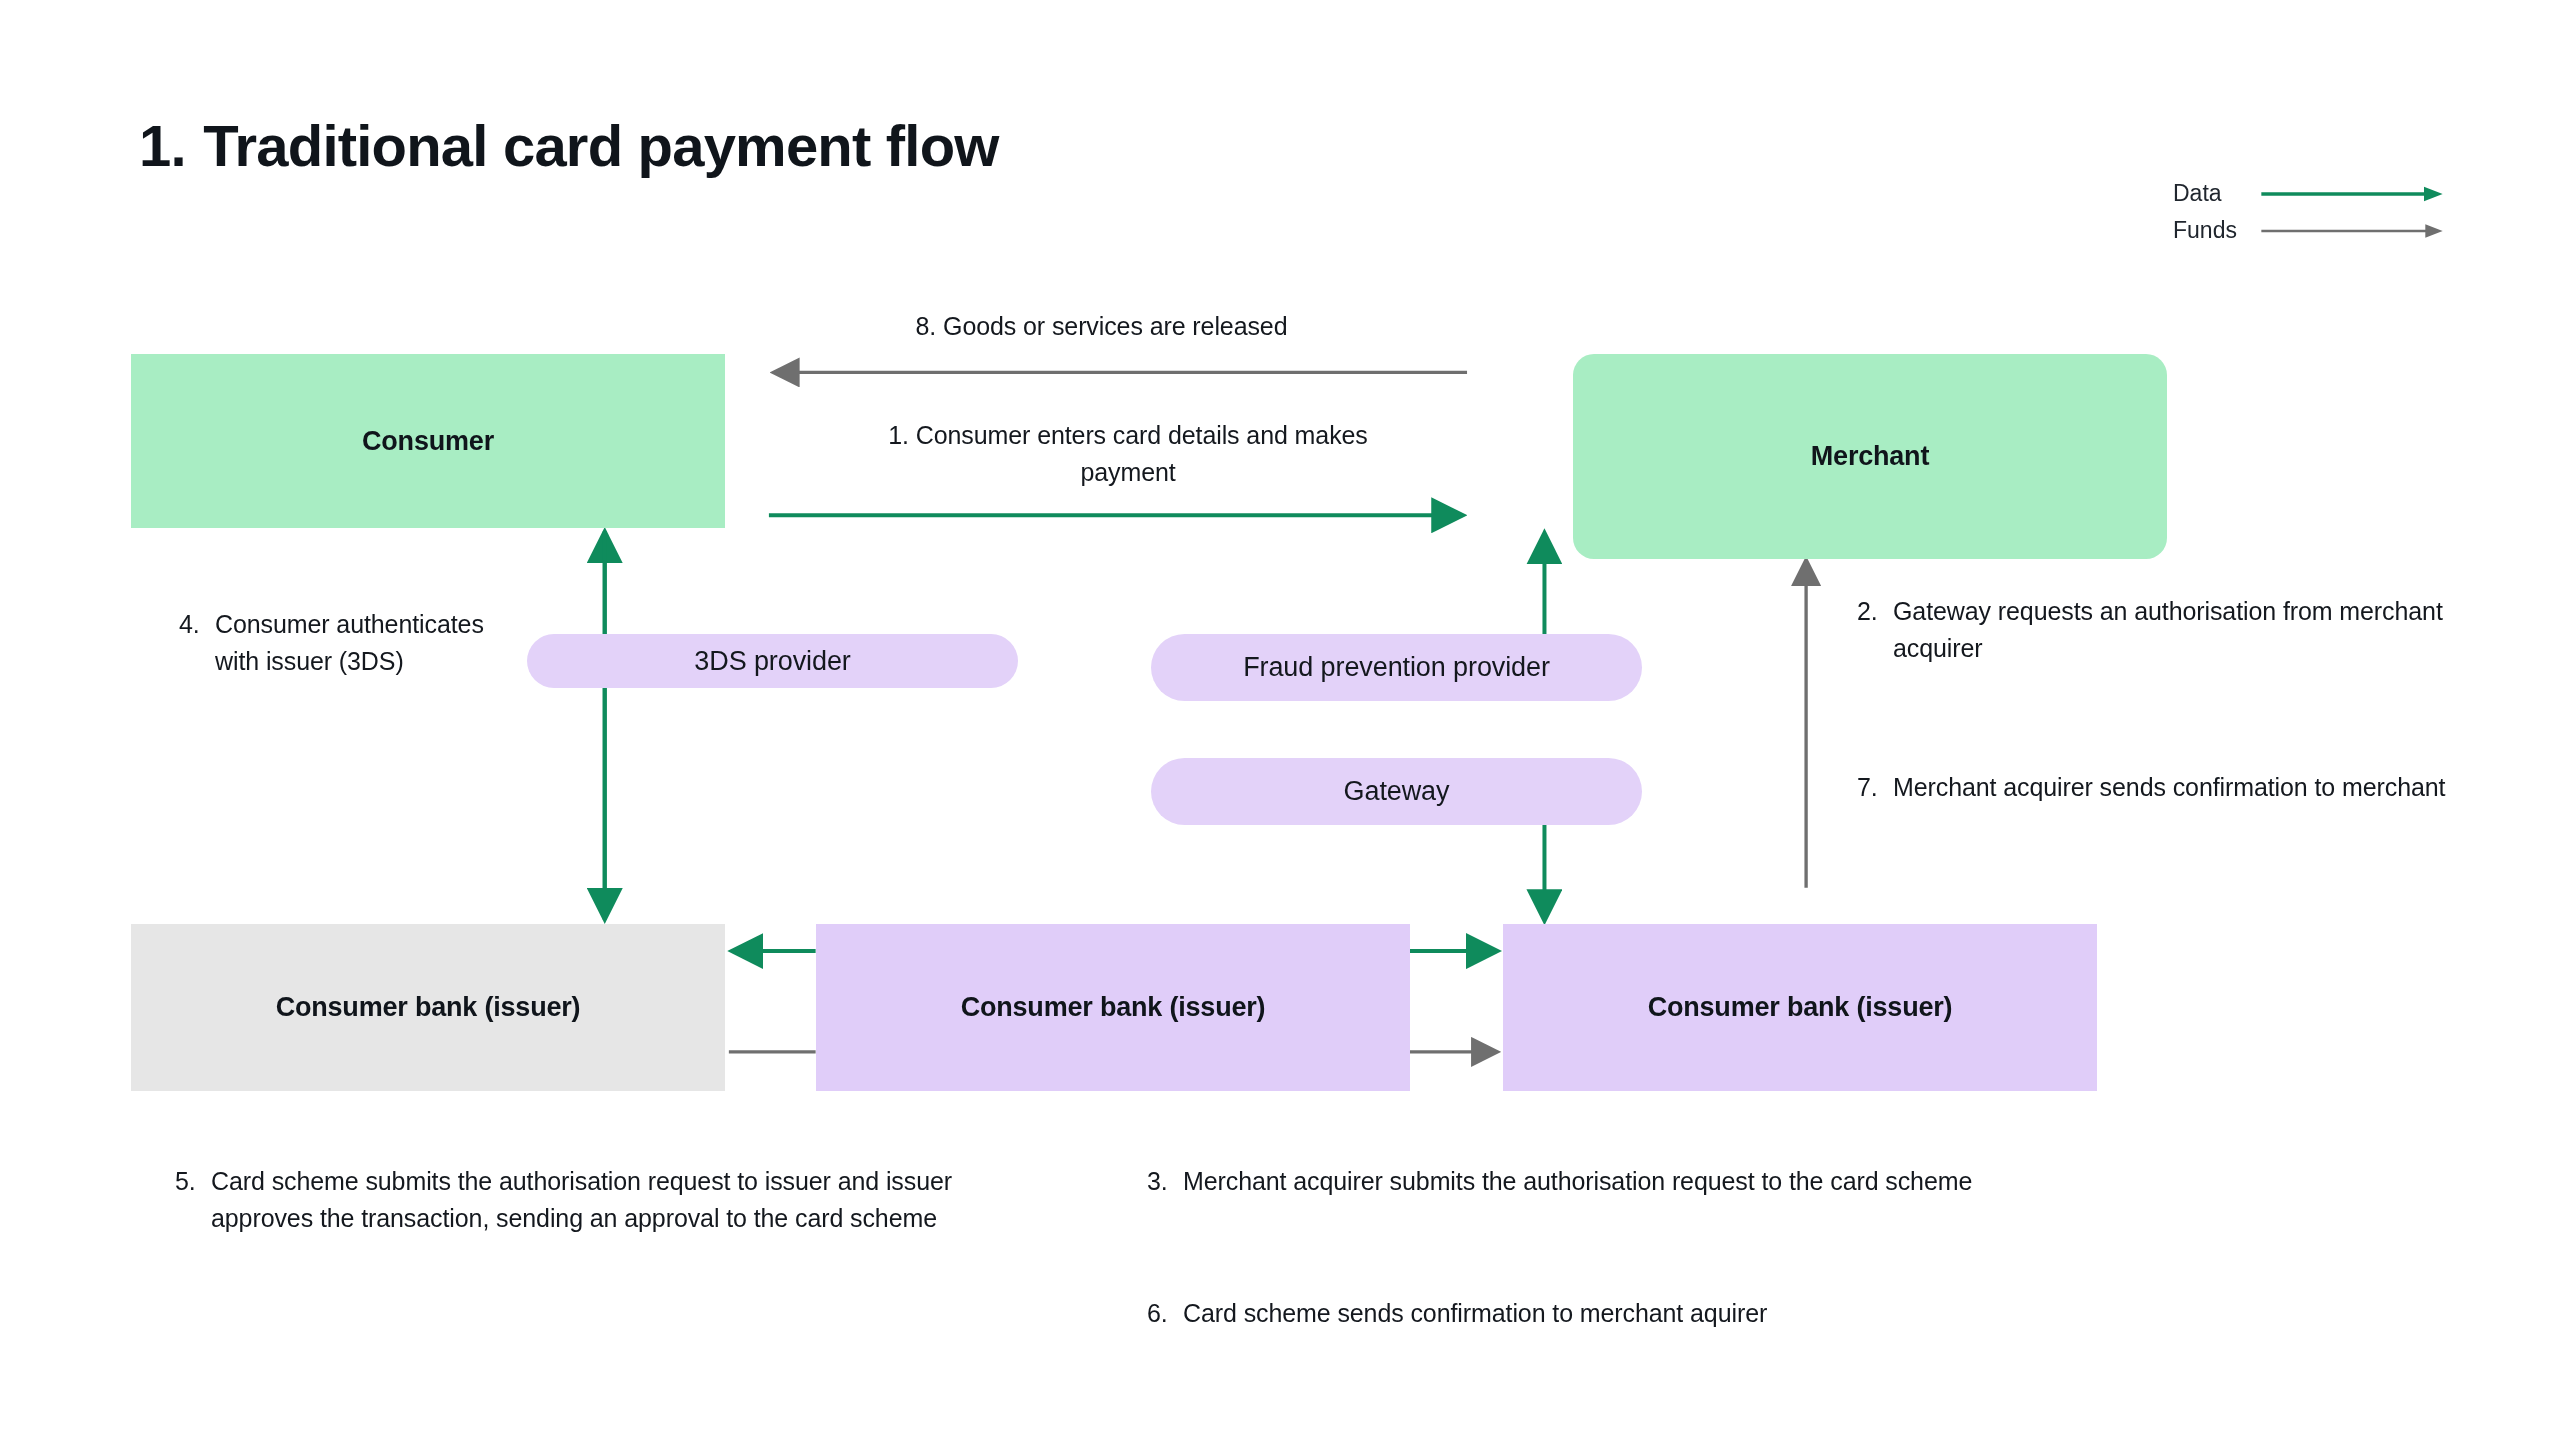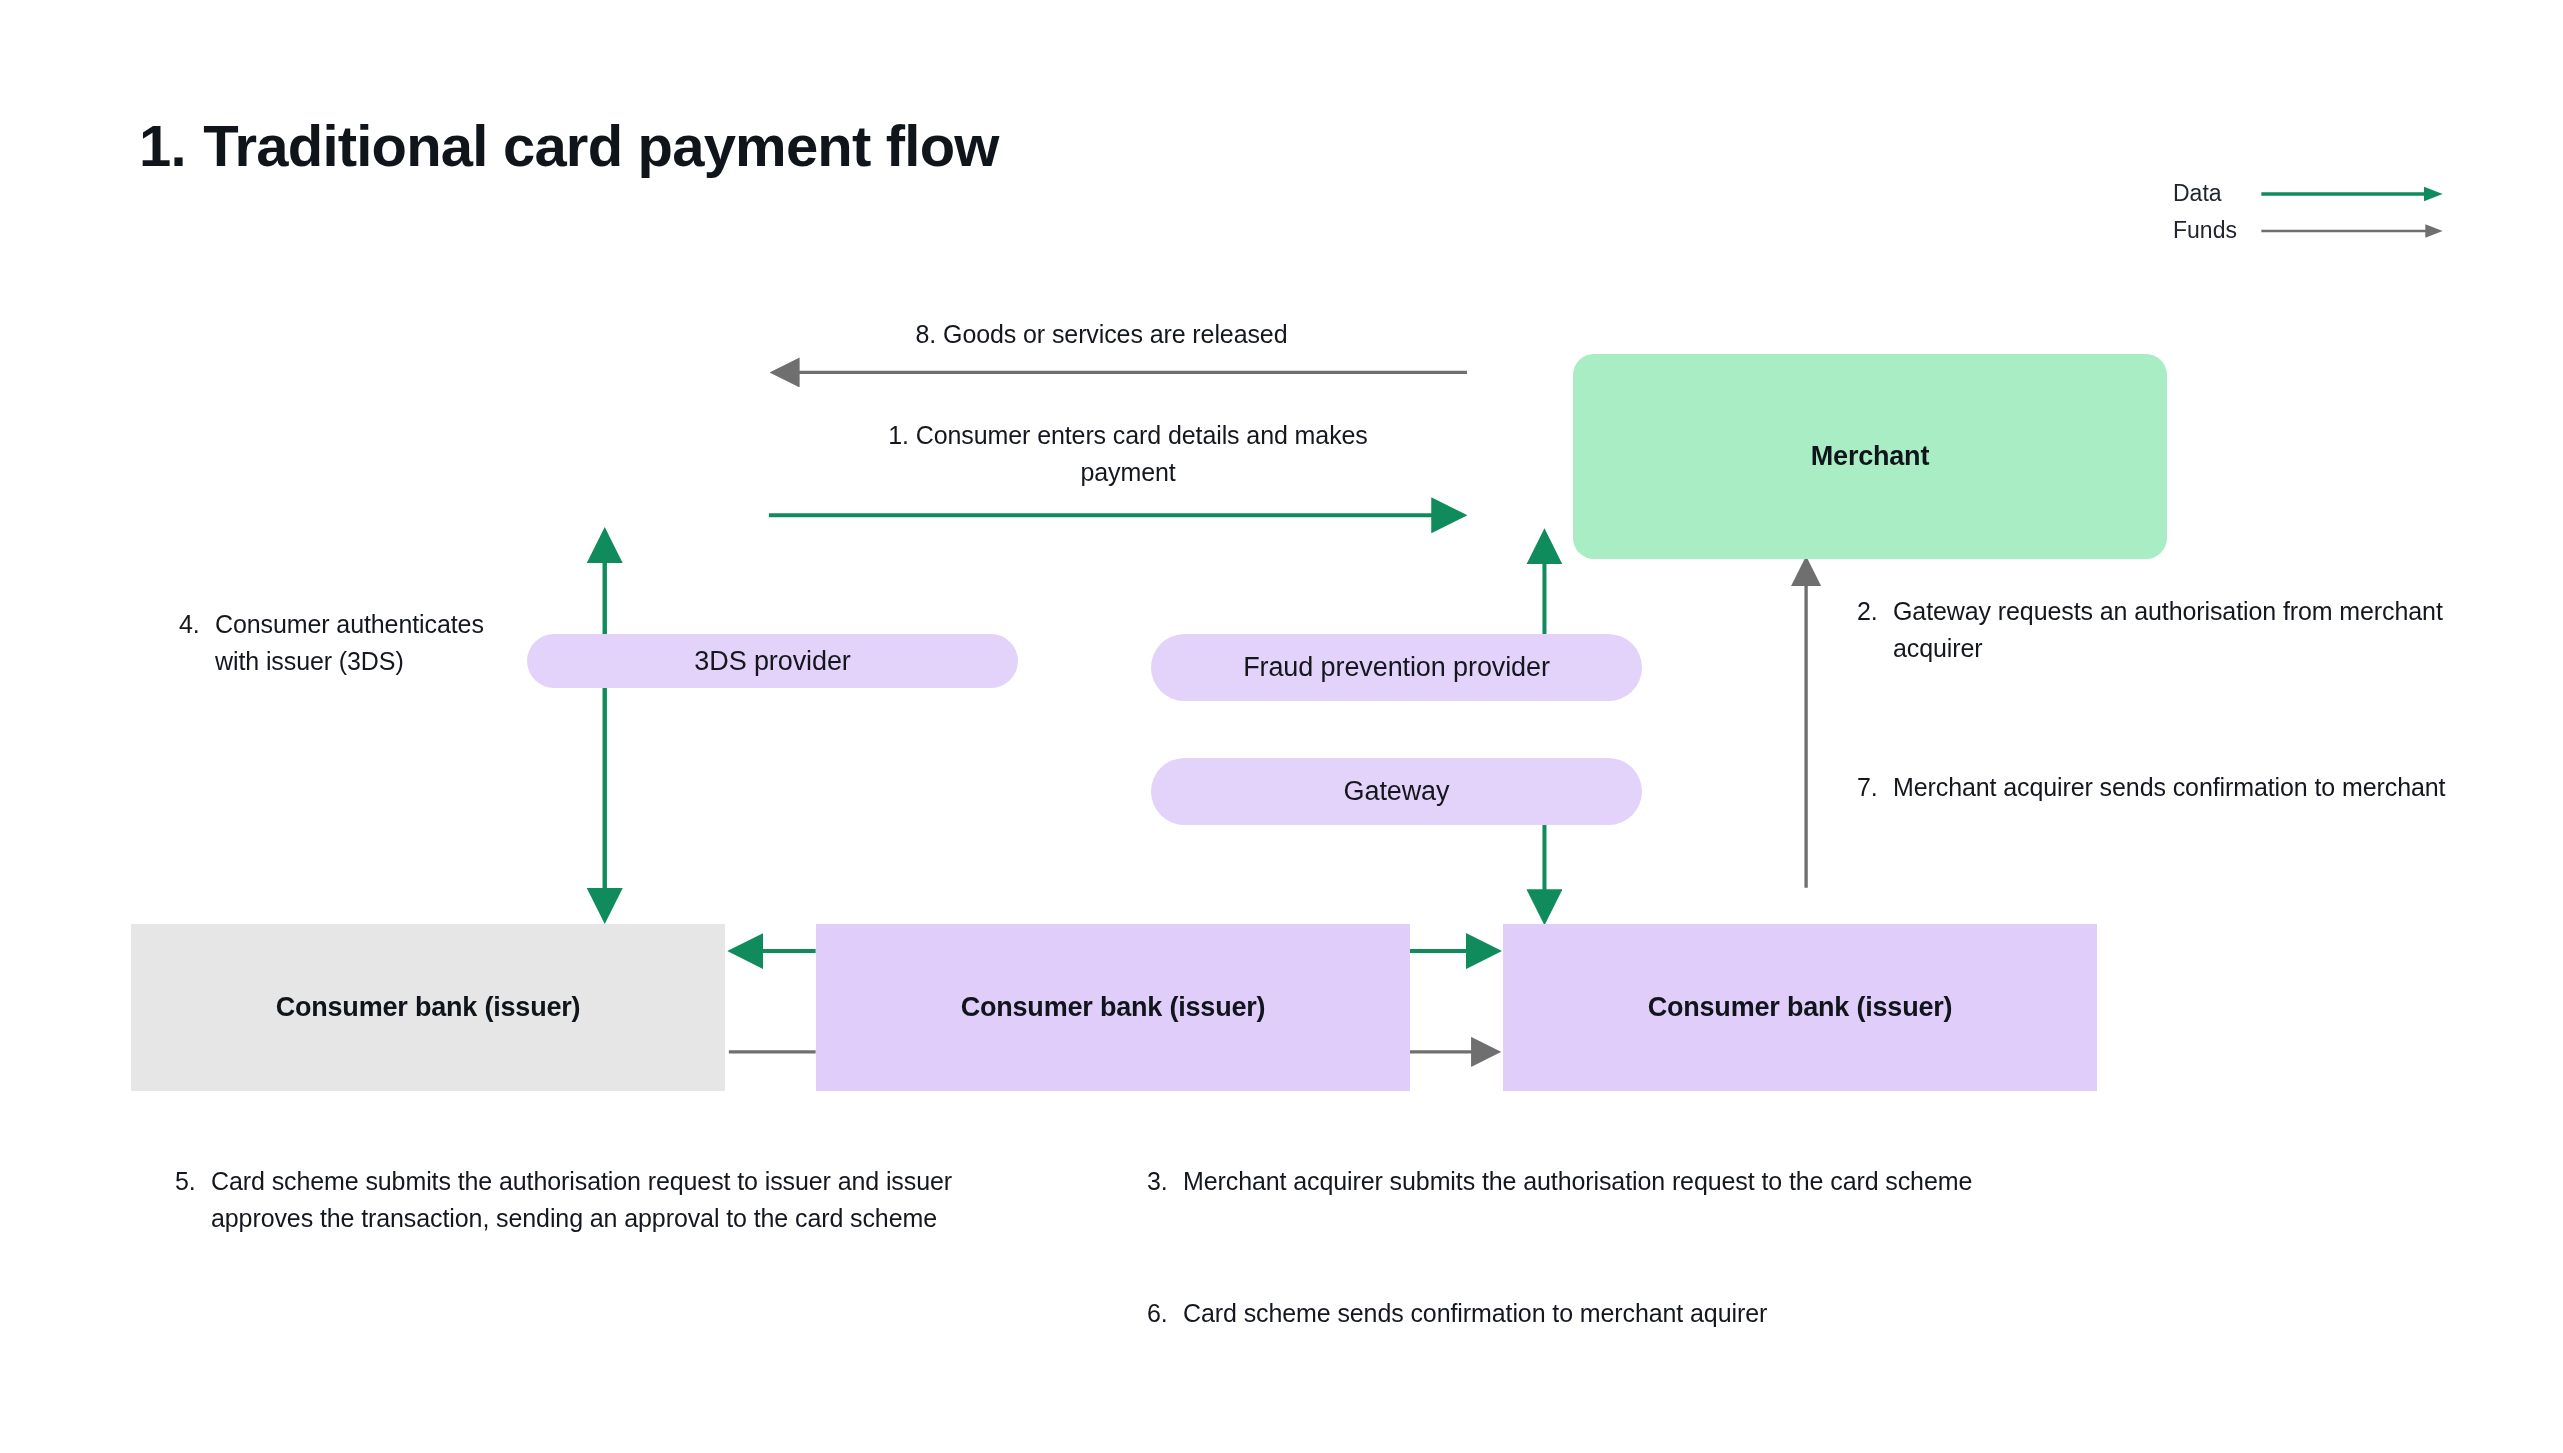--- a/index.html
+++ b/index.html
@@ -118,21 +118,21 @@
   }
   .anno .row { display: flex; }
   .anno .step {
     flex: none;
     width: 36px;
     text-align: left;
   }
   .anno .txt { flex: 1; }
   .anno.centered { text-align: center; }
 
-  #anno-8 { left: 861px; top: 316px;  width: 481px; }
+  #anno-8 { left: 861px; top: 308px;  width: 481px; }
   #anno-1 { left: 861px; top: 417px;  width: 534px; text-align: center; }
   #anno-4 { left: 179px;  top: 606px;  width: 314px; }
   #anno-2 { left: 1857px; top: 593px;  width: 601px; }
   #anno-7 { left: 1857px; top: 769px; width: 614px; }
   #anno-5 { left: 175px;  top: 1163px; width: 821px; }
   #anno-3 { left: 1147px; top: 1163px; width: 908px; }
   #anno-6 { left: 1147px; top: 1295px; width: 908px; }
 </style>
 </head>
 <body>
@@ -209,20 +209,23 @@
 
     <g>
       <line x1="1092" y1="1576" x2="1222" y2="1576" stroke="#6f6f6f" stroke-width="5"></line>
     </g>
 
     <g>
       <line x1="2112" y1="1576" x2="2242" y2="1576" stroke="#6f6f6f" stroke-width="5" marker-end="url(#mgs)"></line>
     </g>
   </svg>
 
+  <div class="node green" id="node-consumer">
+    <span>Consumer</span>
+  </div>
   <div class="node green" id="node-merchant">
     <span>Merchant</span>
   </div>
   <div class="node grey" id="node-bank-left">
     <span>Consumer bank (issuer)</span>
   </div>
   <div class="node purple" id="node-bank-mid">
     <span>Consumer bank (issuer)</span>
   </div>
   <div class="node purple" id="node-bank-right">

